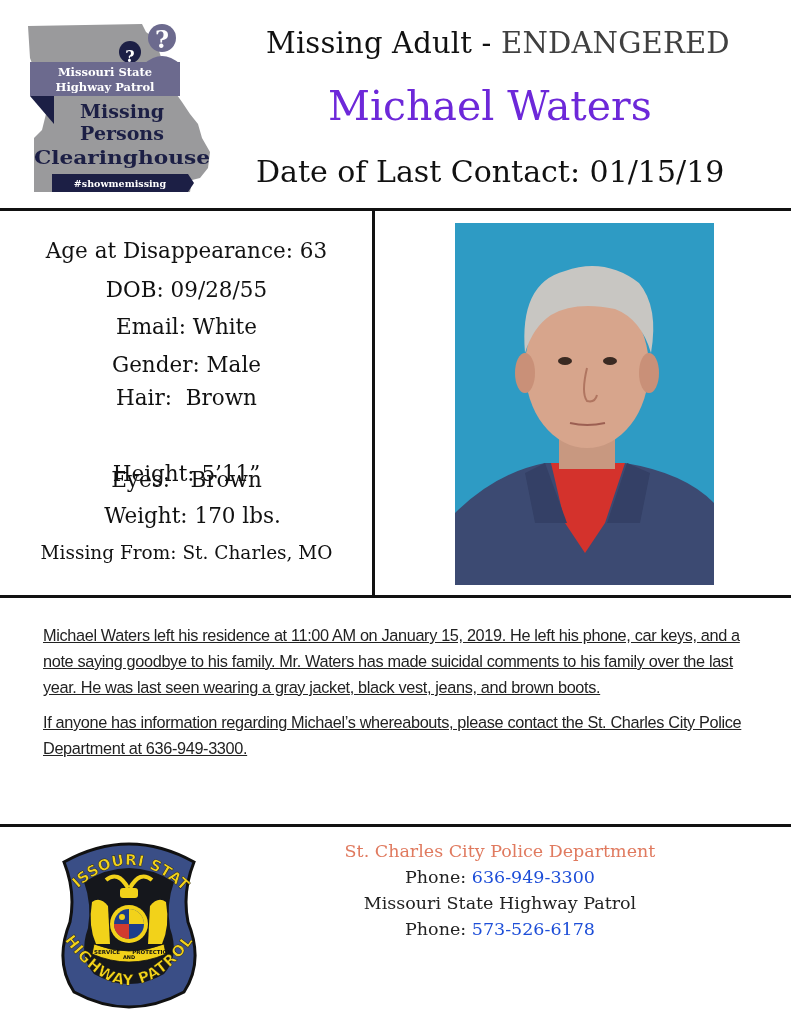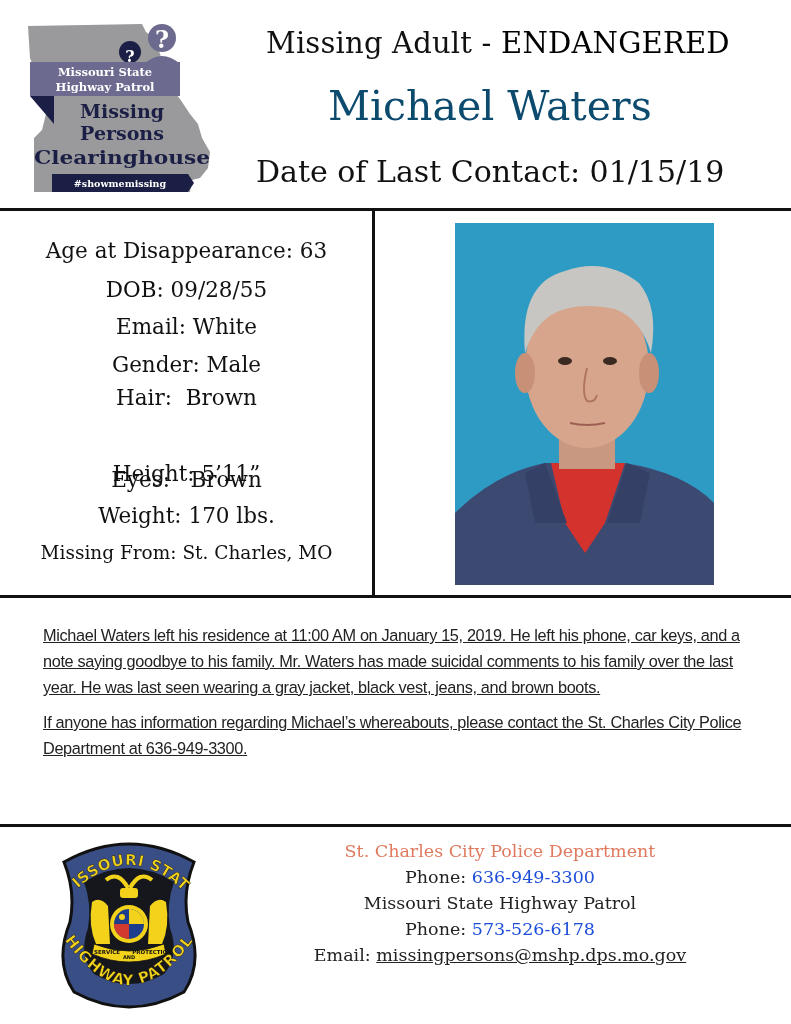--- a/index.html
+++ b/index.html
@@ -5,22 +5,22 @@
   * { box-sizing: border-box; margin: 0; padding: 0; }
   html, body { width: 791px; height: 1024px; background: #ffffff; overflow: hidden; }
   body { position: relative; font-family: "DejaVu Serif", "Liberation Serif", serif; color: #111; }
 
   
   .logo-box { position: absolute; left: 22px; top: 18px; width: 196px; height: 178px; }
   .logo-box svg { width: 100%; height: 100%; display: block; }
 
   .header-text { position: absolute; left: 240px; top: 0; width: 520px; height: 208px; }
   .title-line { position: absolute; left: 26px; top: 26px; font-size: 29px; letter-spacing: 0.2px; white-space: nowrap; }
-  .title-line .accent { color: #000000; }
-  .name-line { position: absolute; left: 88px; top: 82px; font-size: 41px; color: #0c4a6e; white-space: nowrap; }
+  .title-line .accent { color: #404040; }
+  .name-line { position: absolute; left: 88px; top: 82px; font-size: 41px; color: #6d28d9; white-space: nowrap; }
   .date-line { position: absolute; left: 16px; top: 154px; font-size: 30px; white-space: nowrap; }
 
   
   .hline { position: absolute; left: 0; width: 791px; height: 3px; background: #111; }
   .vline { position: absolute; width: 3px; background: #111; }
 
   
   .details { position: absolute; left: 0; top: 212px; width: 373px; height: 384px; }
   .detail-row { position: absolute; left: 0; width: 373px; text-align: center; font-size: 21.5px; white-space: nowrap; }
   .detail-row.small { font-size: 18.5px; }
@@ -87,21 +87,21 @@
 <div class="hline" style="top:824px;"></div>
 
 <div class="details">
   <div class="detail-row" style="top:26px;"><span>Age at Disappearance:</span> <span>63</span></div>
   <div class="detail-row" style="top:65px;"><span>DOB:</span> <span>09/28/55</span></div>
   <div class="detail-row" style="top:102px;"><span>Email:</span> <span>White</span></div>
   <div class="detail-row" style="top:173px;"><span>Hair:</span>&nbsp;&nbsp;<span>Brown</span></div>
   <div class="detail-row" style="top:140px;"><span>Gender:</span> <span>Male</span></div>
   <div class="detail-row" style="top:211px;margin-top:44px;"><span>Eyes:</span>&nbsp;&nbsp;&nbsp;<span>Brown</span></div>
   <div class="detail-row" style="top:249px;"><span>Height:</span> <span>5’11”</span></div>
-  <div class="detail-row" style="top:291px;"><span>Weight:</span> <span>170 lbs.</span></div>
+  <div class="detail-row" style="top:291px;margin-left:6px;"><span>Weight:</span> <span>170 lbs.</span></div>
   <div class="detail-row small" style="top:330px;"><span>Missing From:</span> <span>St. Charles, MO</span></div>
 </div>
 
 <div class="photo-wrap" title="Photo of Michael Waters">
   <svg viewBox="0 0 259 362">
     <rect width="259" height="362" fill="#2e9bc4"></rect>
 
     <path d="M0 290 Q40 250 90 240 L170 240 Q230 250 259 280 L259 362 L0 362 Z" fill="#3c4a72"></path>
 
     <path d="M96 240 L170 240 L150 300 L130 330 L110 300 Z" fill="#d4322c"></path>
@@ -174,17 +174,13 @@
   <div class="dept">St. Charles City Police Department</div>
   <div>
     <span>Phone:</span>
     <span class="orange">636-949-3300</span>
   </div>
   <div>Missouri State Highway Patrol</div>
   <div>
     <span>Phone:</span>
     <span class="orange">573-526-6178</span>
   </div>
-  <div>
-    <span>Email:</span>
-    <a>missingpersons@mshp.dps.mo.gov</a>
-  </div>
 </div>
 
 </body></html>

